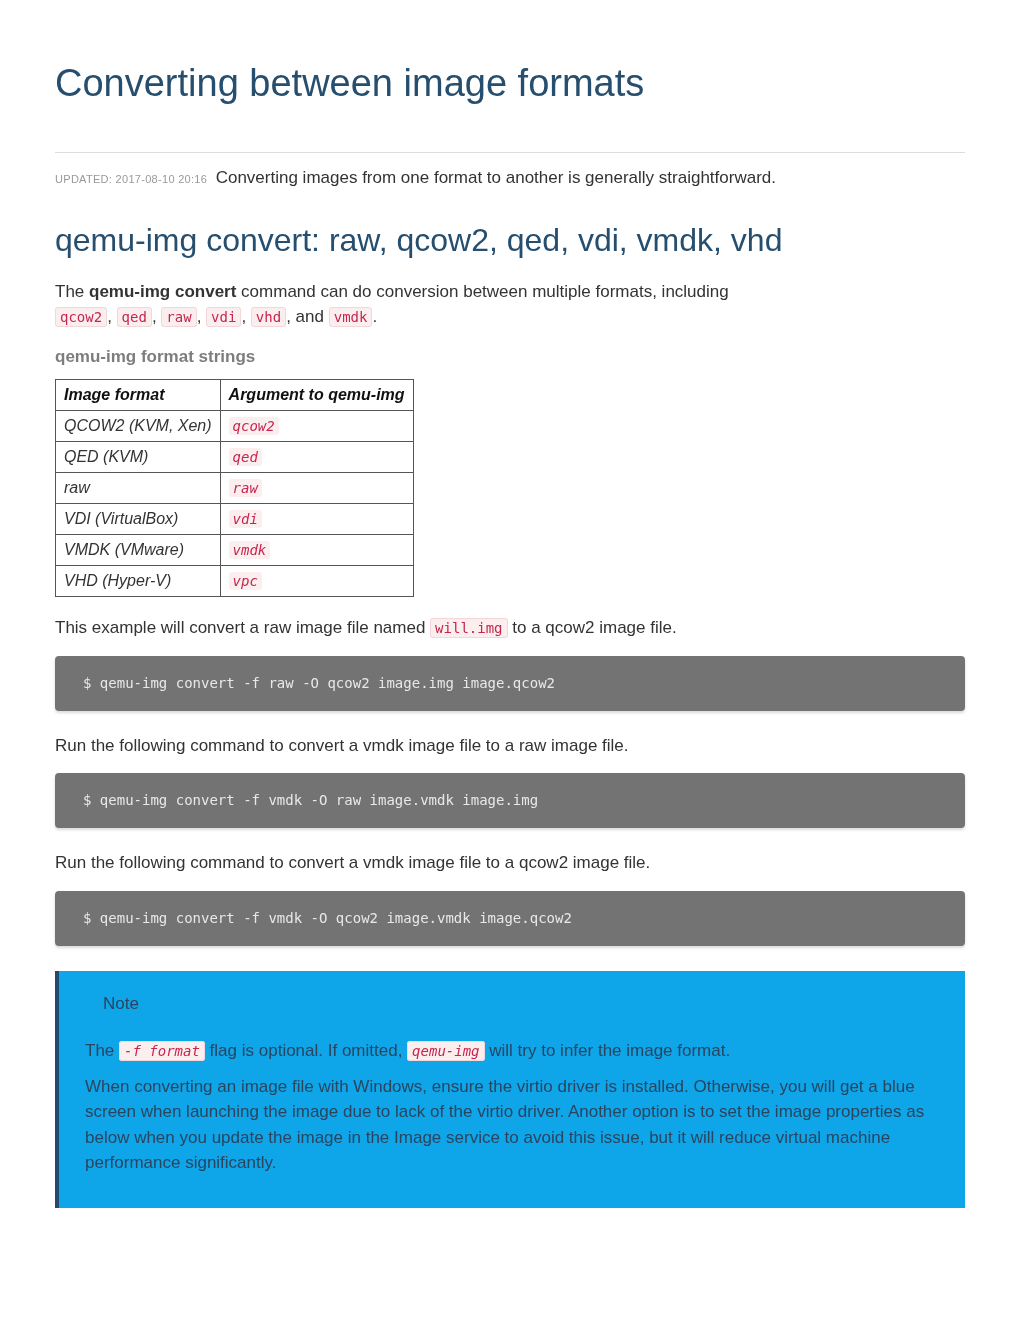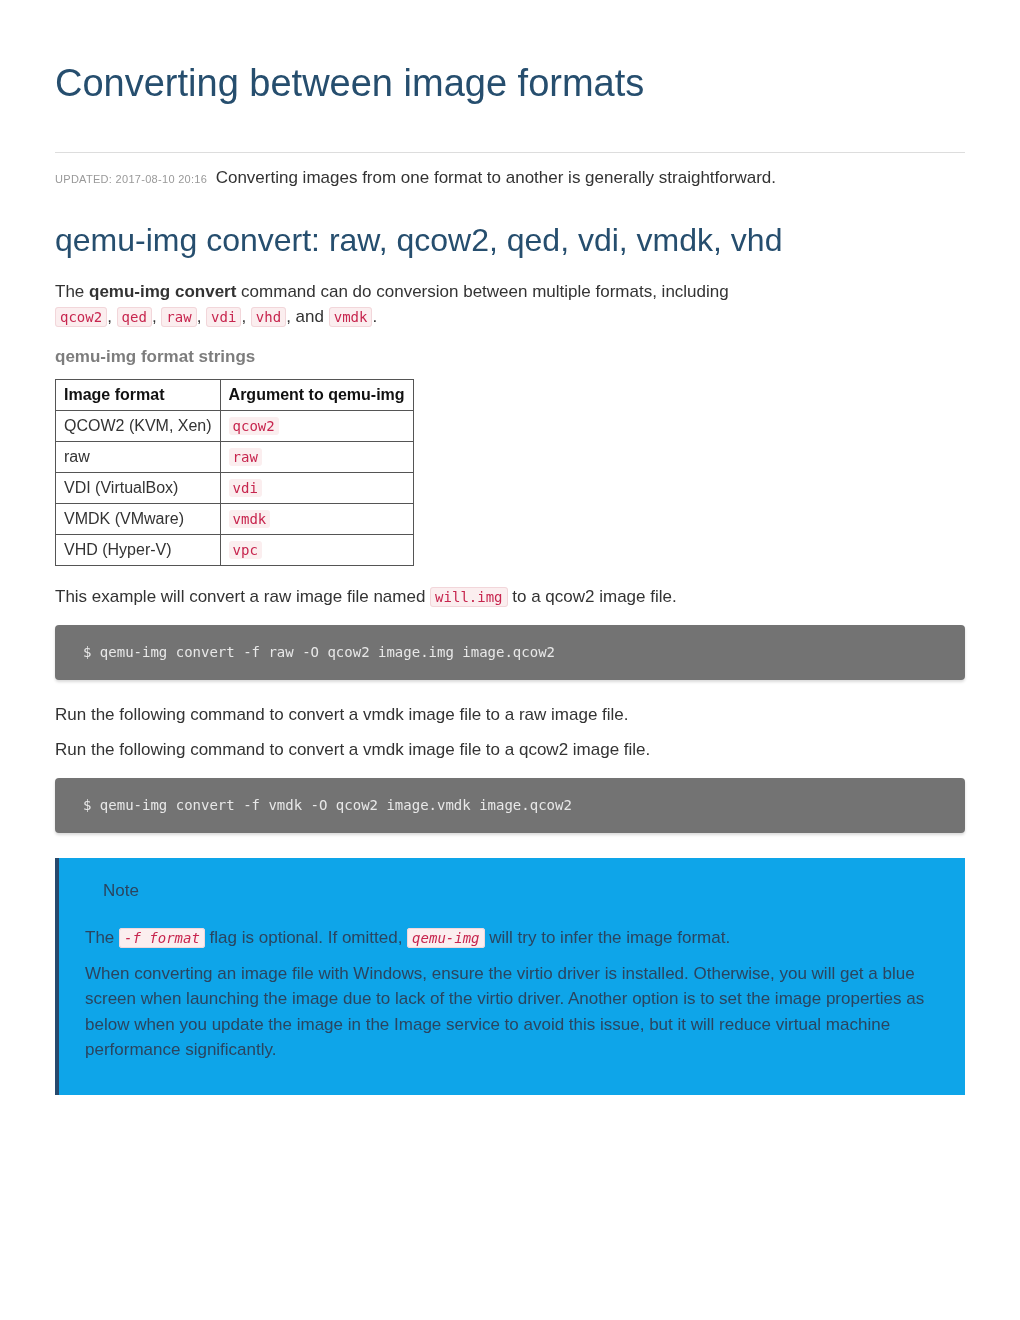--- a/index.html
+++ b/index.html
@@ -74,20 +74,21 @@
   }
   table.fmt {
     border-collapse: collapse;
     margin-bottom: 18px;
   }
   table.fmt th, table.fmt td {
     border: 1px solid #555;
     padding: 3px 8px;
     text-align: left;
     font-size: 16px;
+    font-style: italic;
   }
   table.fmt th {
     font-weight: 700;
     color: #111;
   }
   table.fmt td .code-inline {
     border: none;
     background: #fbeeef;
   }
   .codeblock {
@@ -156,20 +157,24 @@
         <th>Image format</th>
         <th>Argument to qemu-img</th>
       </tr>
     </thead>
     <tbody>
       <tr>
         <td>QCOW2 (KVM, Xen)</td>
         <td><span class="code-inline">qcow2</span></td>
       </tr>
       <tr>
+        <td>QED (KVM)</td>
+        <td><span class="code-inline">qed</span></td>
+      </tr>
+      <tr>
         <td>raw</td>
         <td><span class="code-inline">raw</span></td>
       </tr>
       <tr>
         <td>VDI (VirtualBox)</td>
         <td><span class="code-inline">vdi</span></td>
       </tr>
       <tr>
         <td>VMDK (VMware)</td>
         <td><span class="code-inline">vmdk</span></td>
@@ -184,20 +189,23 @@
   <p>
     <span>This example will convert a raw image file named </span><span class="code-inline">will.img</span><span> to a qcow2 image file.</span>
   </p>
 
   <div class="codeblock">
     <span class="prompt">$ </span><span>qemu-img convert -f raw -O qcow2 image.img image.qcow2</span>
   </div>
 
   <p>Run the following command to convert a vmdk image file to a raw image file.</p>
 
+  <div class="codeblock">
+    <span class="prompt">$ </span><span>qemu-img convert -f vmdk -O raw image.vmdk image.img</span>
+  </div>
 
   <p>Run the following command to convert a vmdk image file to a qcow2 image file.</p>
 
   <div class="codeblock">
     <span class="prompt">$ </span><span>qemu-img convert -f vmdk -O qcow2 image.vmdk image.qcow2</span>
   </div>
 
   <div class="note">
     <div class="note-title">Note</div>
     <p>

